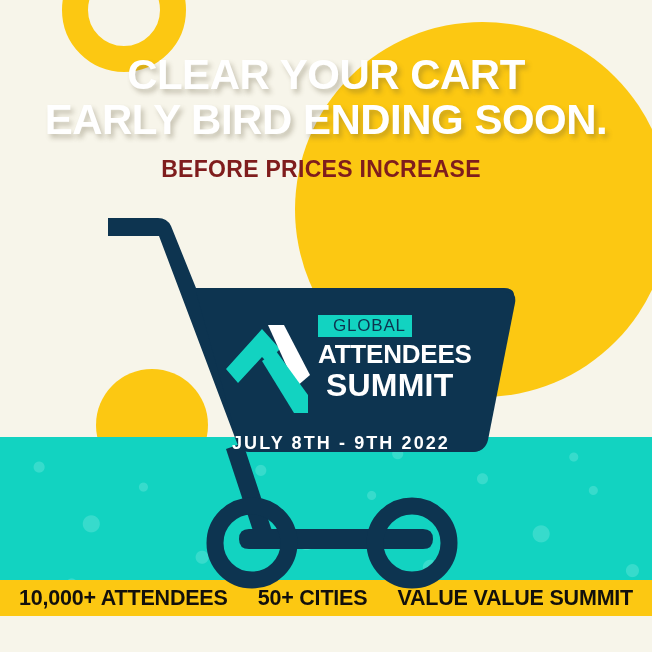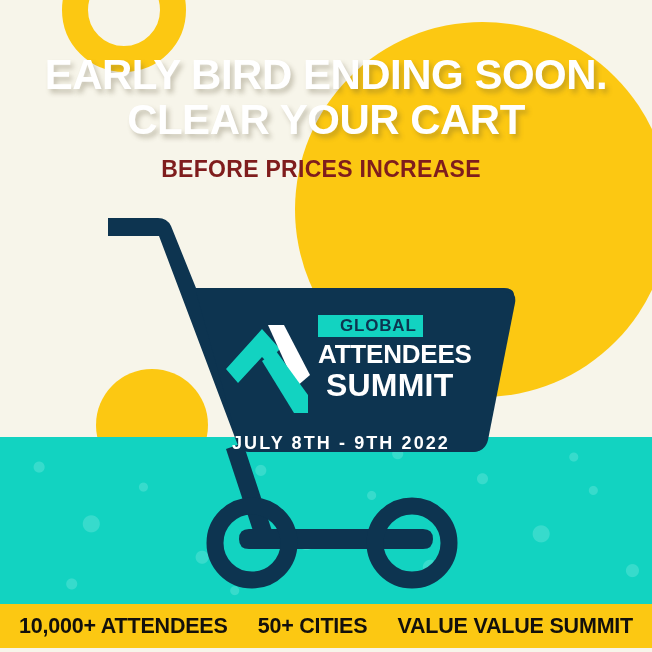--- a/index.html
+++ b/index.html
@@ -75,23 +75,23 @@
       radial-gradient(circle at 91% 32%, #8df0e6 0 4px, transparent 5px),
       radial-gradient(circle at 97% 80%, #8df0e6 0 6px, transparent 7px),
       radial-gradient(circle at 11% 88%, #8df0e6 0 5px, transparent 6px),
       radial-gradient(circle at 36% 92%, #8df0e6 0 4px, transparent 5px),
       radial-gradient(circle at 61% 10%, #8df0e6 0 5px, transparent 6px),
       radial-gradient(circle at 88% 12%, #8df0e6 0 4px, transparent 5px);
   }
   .bottom-banner {
     position: absolute;
     left: 0;
-    top: 604px;
-    width: 652px;
-    height: 44px;
+    top: 580px;
+    width: 652px;
+    height: 36px;
     background: #FCC812;
     display: flex;
     align-items: center;
     justify-content: center;
     gap: 30px;
   }
   .banner-item {
     color: #12100c;
     font-size: 21.5px;
     font-weight: bold;
@@ -156,23 +156,23 @@
     position: absolute;
     left: 96px;
     top: 0px;
     width: 152px;
   }
   .logo-global {
     display: inline-block;
     background: #12D3C1;
     color: #0D3450;
     font-size: 17px;
-    font-weight: bold;
+    font-weight: normal;
     letter-spacing: 0.8px;
-    padding: 2px 6px 3px 22px;
+    padding: 2px 6px 3px 15px;
     line-height: 1;
   }
   .logo-education {
     color: #ffffff;
     font-size: 26px;
     font-weight: bold;
     letter-spacing: -0.2px;
     line-height: 1.08;
     margin-top: 3px;
   }
@@ -202,22 +202,22 @@
 <div id="poster">
 
   <div class="bg-layer">
     <div class="ring-topleft"></div>
     <div class="circle-big"></div>
     <div class="circle-small"></div>
     <div class="teal-band"></div>
   </div>
 
   <div class="headline-wrap">
+    <div class="headline">CLEAR YOUR CART</div>
     <div class="headline">EARLY BIRD ENDING SOON.</div>
-    <div class="headline">CLEAR YOUR CART</div>
     <div class="subhead">BEFORE PRICES INCREASE</div>
   </div>
 
   <svg class="cart-svg" viewBox="0 0 652 652">
 
     <path d="M108 218 L158 218 Q167 218 171 226 L196 288 L196 288
              L504 288 Q516 288 514 299 L486 441
              Q484 452 472 452 L250 452 Q240 452 237 443
              L159 236 L108 236 Z" fill="#0D3450"></path>
 

